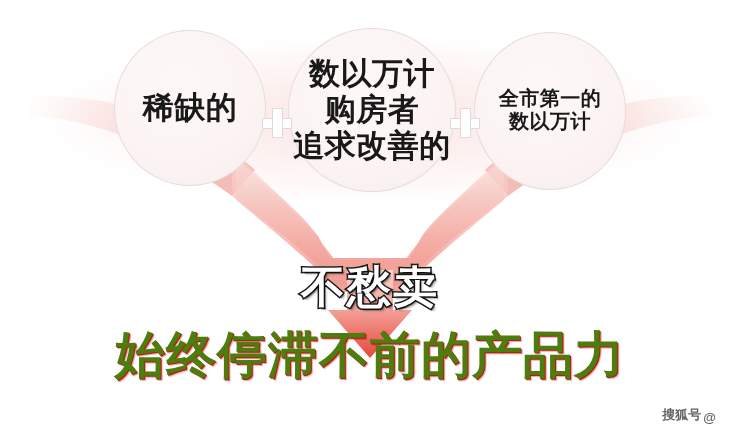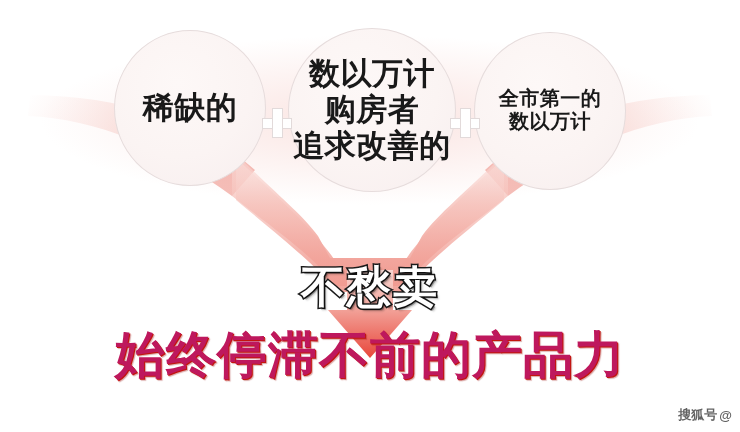--- a/index.html
+++ b/index.html
@@ -119,34 +119,34 @@
   #bottom-text {
     position: absolute;
     left: 0;
     top: 322px;
     width: 740px;
     text-align: center;
     z-index: 5;
     font-size: 50px;
     font-weight: 700;
     letter-spacing: 1px;
-    color: #be185d;
+    color: #4d7c0f;
     text-shadow:
       1px 1px 0 #c4150e,
       2px 2px 1px rgba(150,12,8,0.35);
   }
 
   
   #watermark {
     position: absolute;
-    right: 8px;
+    right: 24px;
     bottom: 8px;
     z-index: 6;
     display: flex;
-    align-items: center;
+    align-items: flex-end;
     gap: 2px;
     font-size: 13px;
     font-weight: 700;
     color: #3f3f3f;
     opacity: 0.82;
     letter-spacing: 0px;
     text-shadow: 0 1px 0 rgba(255,255,255,0.9);
   }
   #watermark .wm-at {
     font-size: 13px;

